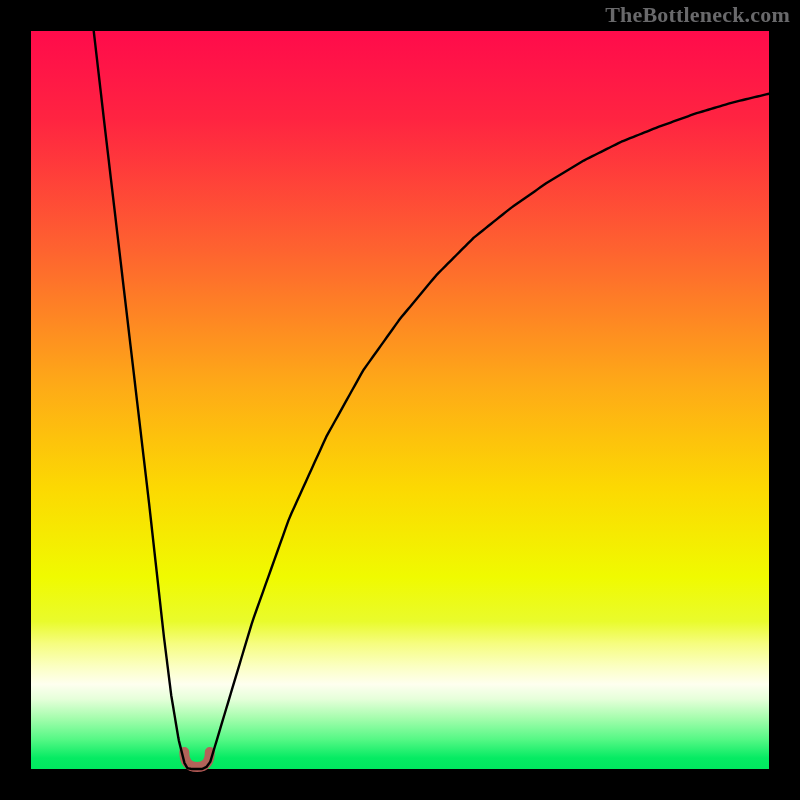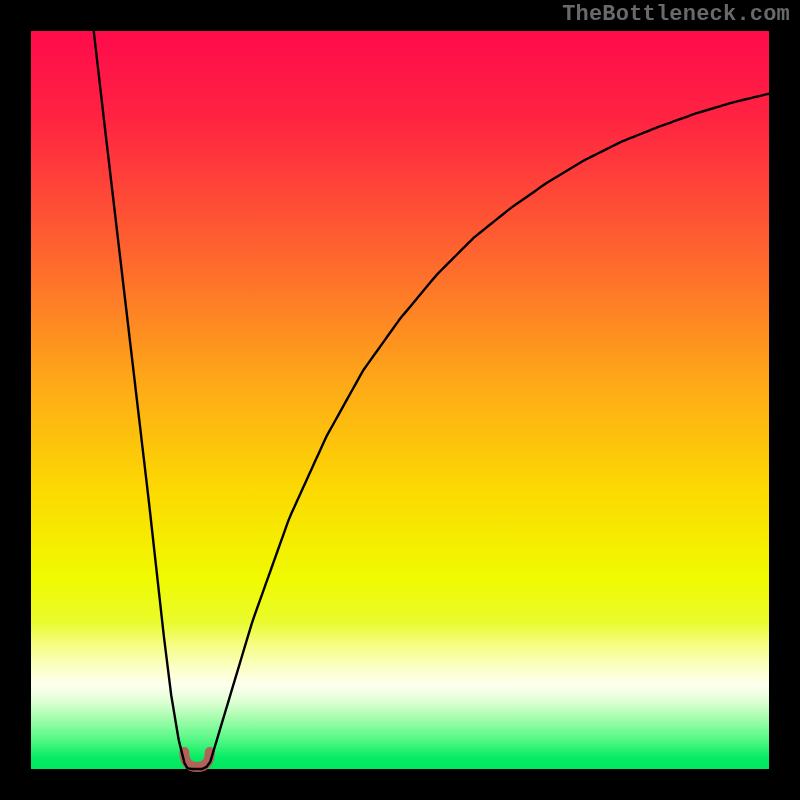--- a/index.html
+++ b/index.html
@@ -13,21 +13,21 @@
   .stage {
     position: relative;
     width: 800px;
     height: 800px;
     background: #000;
   }
   .watermark {
     position: absolute;
     top: 2px;
     right: 10px;
-    font-family: Liberation Mono, monospace;
+    font-family: Liberation Serif, serif;
     font-size: 22px;
     font-weight: 600;
     color: #69696b;
     letter-spacing: 0.2px;
     z-index: 5;
   }
   svg {
     position: absolute;
     top: 0;
     left: 0;

